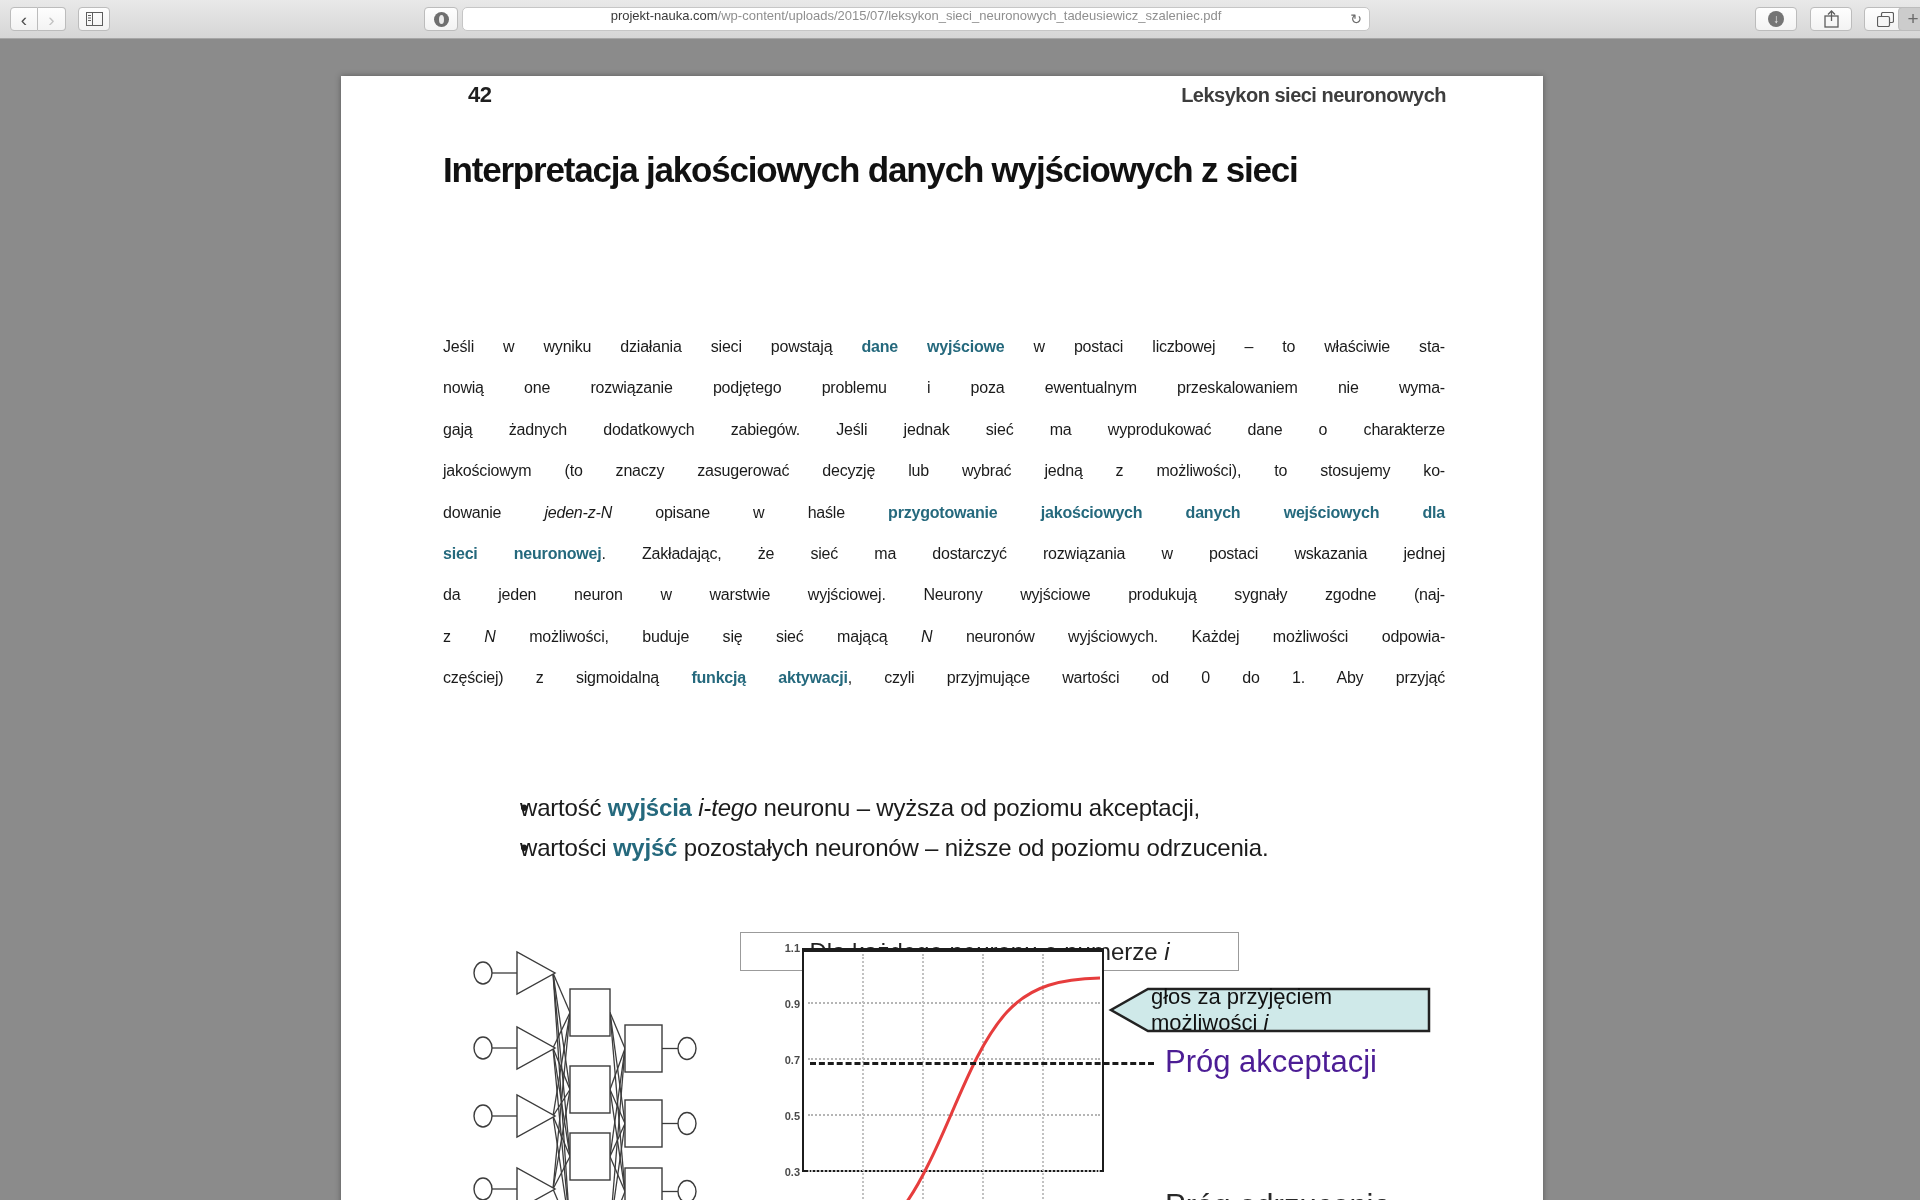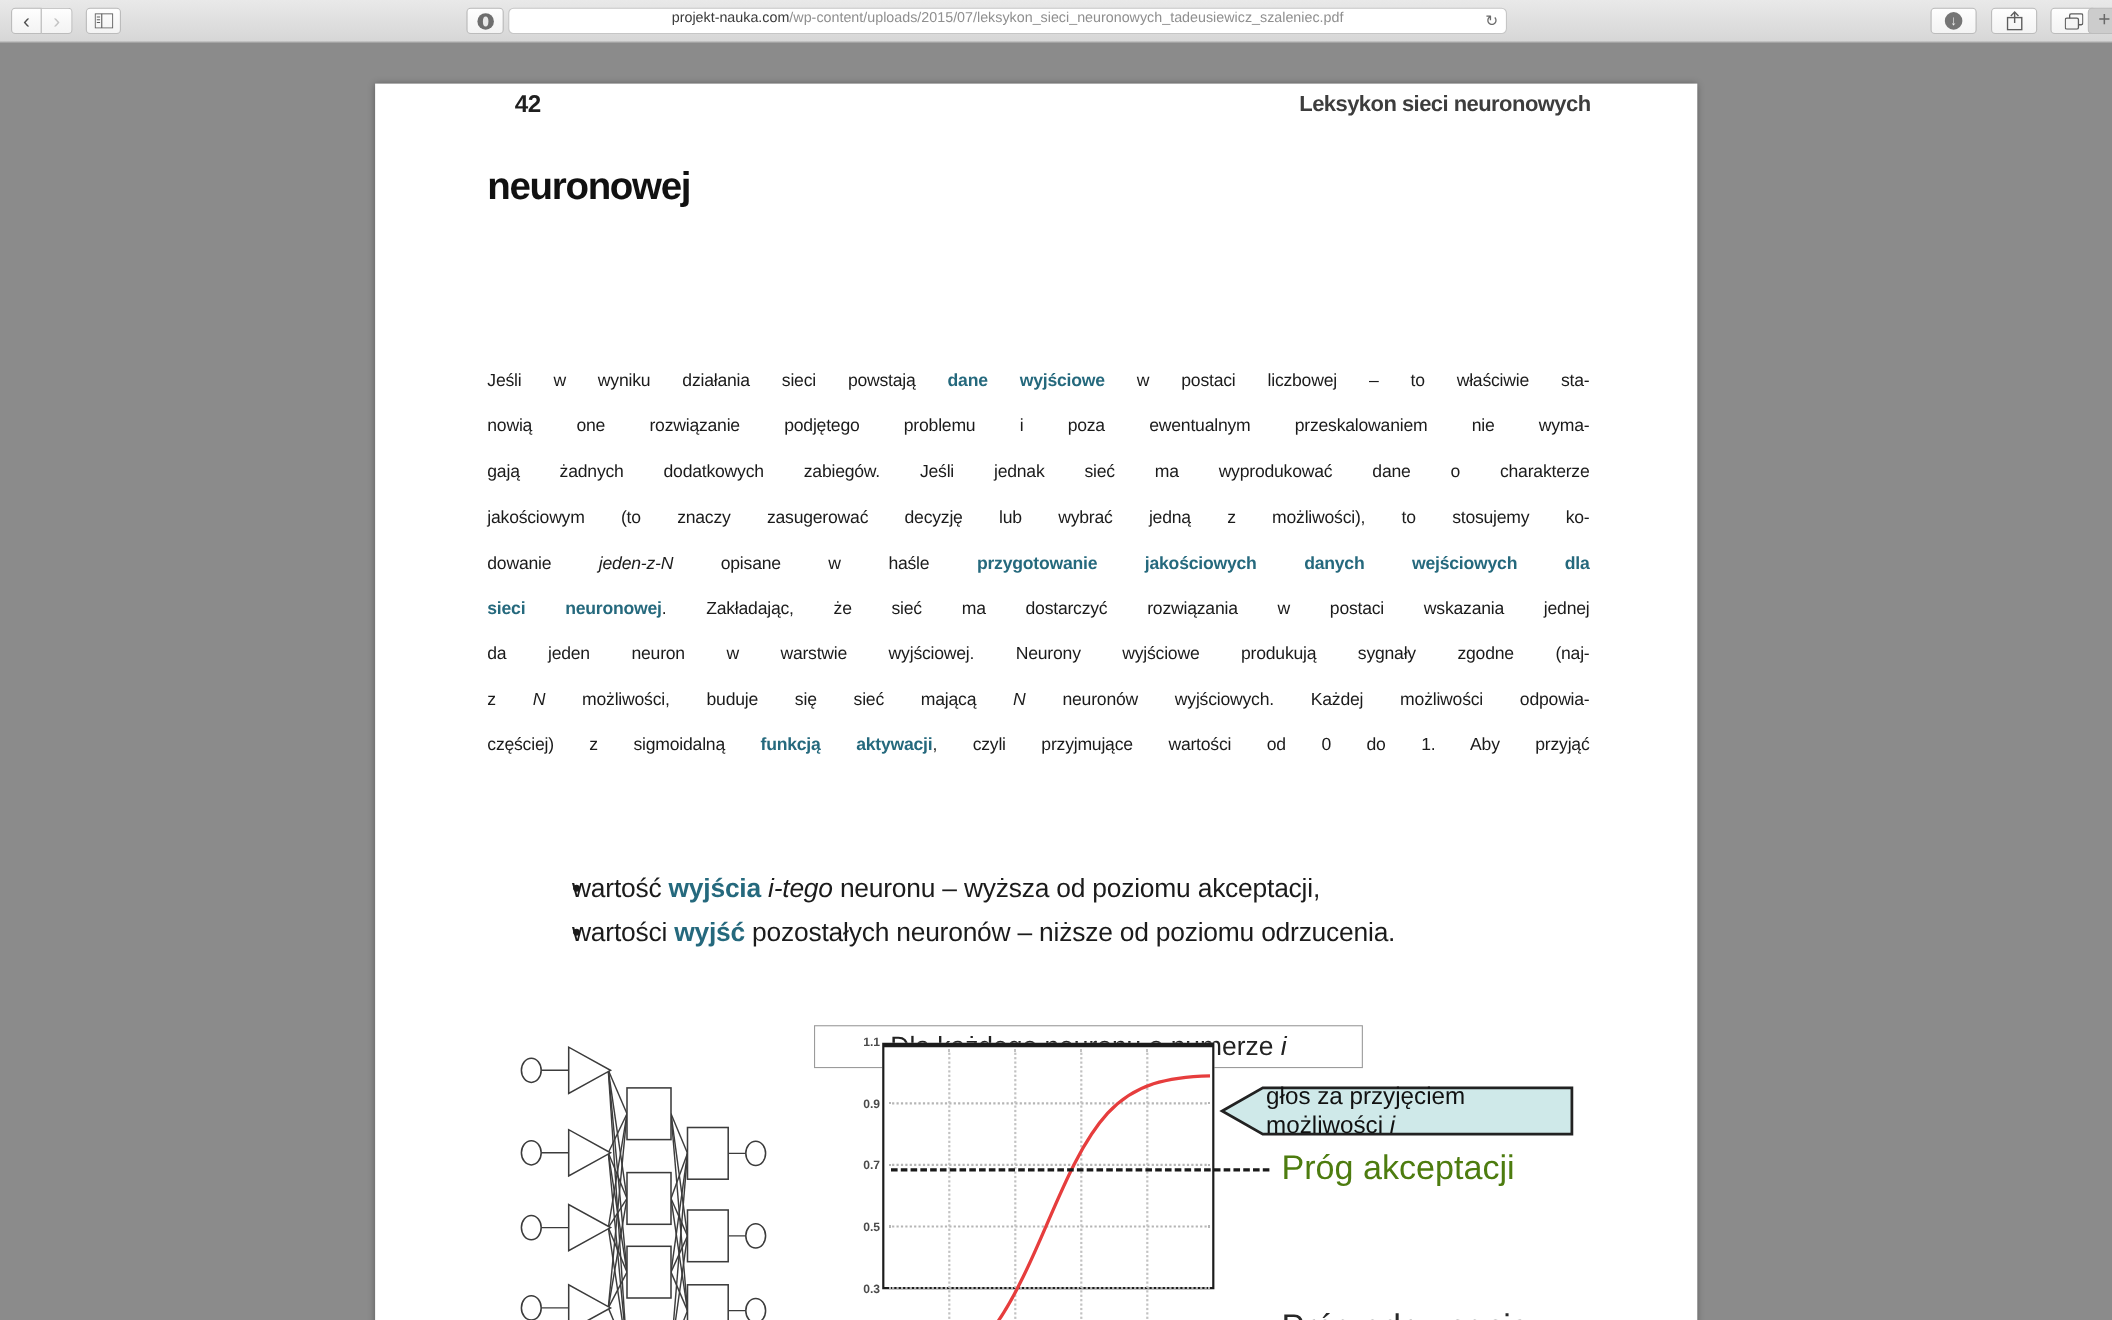--- a/index.html
+++ b/index.html
@@ -69,21 +69,21 @@
   .hgrid{position:absolute;left:4px;width:292px;height:0;border-top:2px dotted #b5b5b5;}
   .vgrid{position:absolute;top:2px;height:284px;width:0;border-left:2px dotted #c2c2c2;}
   .ytick{position:absolute;width:24px;text-align:right;font-size:11px;font-weight:bold;color:#4a4a4a;left:-28px;}
   #sigmoid{position:absolute;left:0;top:0;}
   .threshold{position:absolute;height:0;border-top:3px dashed #1a1a1a;}
   #thr-accept{left:469px;top:986px;width:344px;}
   #thr-reject{left:469px;top:1130px;width:344px;}
   #cyan-flag{position:absolute;left:767px;top:911px;width:324px;height:46px;}
   #cyan-text{position:absolute;left:810px;top:911px;width:270px;height:46px;display:flex;align-items:center;
     justify-content:center;font-size:22px;color:#111;}
-  #lbl-accept{position:absolute;left:824px;top:968px;font-size:31px;color:#4d7c0f;}
+  #lbl-accept{position:absolute;left:824px;top:968px;font-size:31px;color:#4c1d95;}
   #lbl-reject{position:absolute;left:824px;top:1112px;font-size:31px;color:#282828;}
   #yellow-flag{position:absolute;left:789px;top:1147px;width:308px;height:60px;}
 </style>
 </head>
 <body>
 
 <div id="toolbar">
   <div class="seg">
     <div class="half">
       <span class="chev on">‹</span>
@@ -136,21 +136,21 @@
 
 <div id="content">
   <div id="page">
 
     <div id="pg-head">
       <div id="pg-num">42</div>
       <div id="pg-run">Leksykon sieci neuronowych</div>
     </div>
 
     <div id="title">
-      <div>neuronowej</div>
+      <div>Interpretacja jakościowych danych wyjściowych z sieci</div>
     </div>
 
     <div id="para">
         <div class="pline just"><span>Jeśli w wyniku działania sieci powstają </span><span class="seg-link">dane wyjściowe</span><span> w postaci liczbowej – to właściwie sta-</span></div>
         <div class="pline just"><span>nowią one rozwiązanie podjętego problemu i poza ewentualnym przeskalowaniem nie wyma-</span></div>
         <div class="pline just"><span>gają żadnych dodatkowych zabiegów. Jeśli jednak sieć ma wyprodukować dane o charakterze</span></div>
         <div class="pline just"><span>jakościowym (to znaczy zasugerować decyzję lub wybrać jedną z możliwości), to stosujemy ko-</span></div>
         <div class="pline just"><span>dowanie </span><span class="seg-i">jeden-z-N</span><span> opisane w haśle </span><span class="seg-link">przygotowanie jakościowych danych wejściowych dla</span></div>
         <div class="pline just"><span class="seg-link">sieci neuronowej</span><span>. Zakładając, że sieć ma dostarczyć rozwiązania w postaci wskazania jednej</span></div>
         <div class="pline just"><span>da jeden neuron w warstwie wyjściowej. Neurony wyjściowe produkują sygnały zgodne (naj-</span></div>

